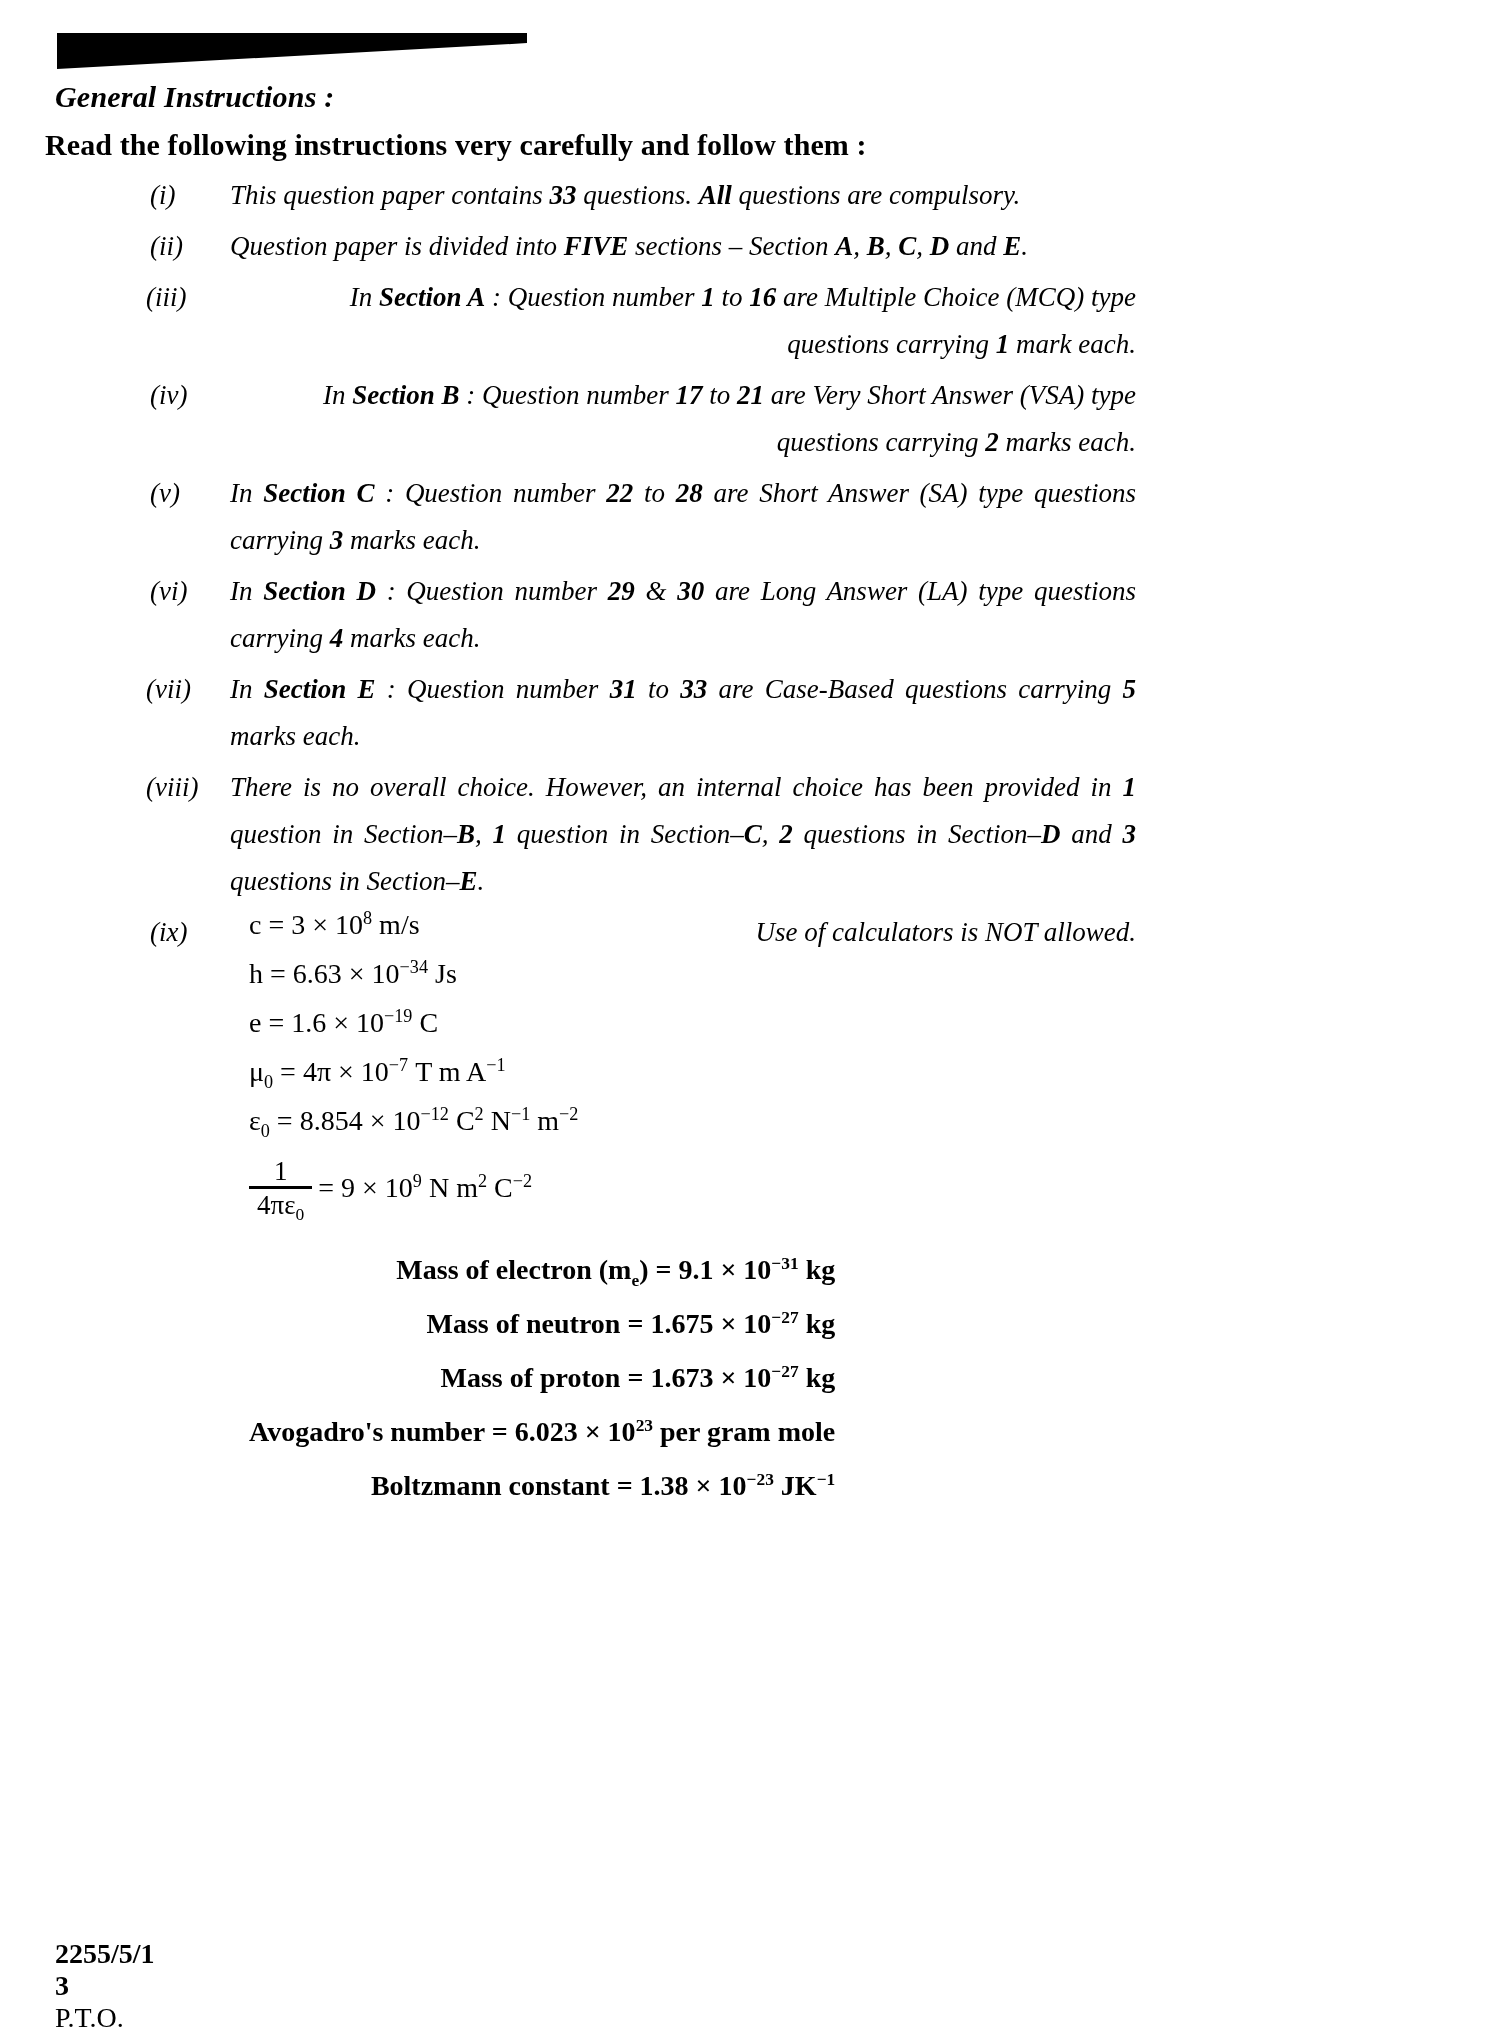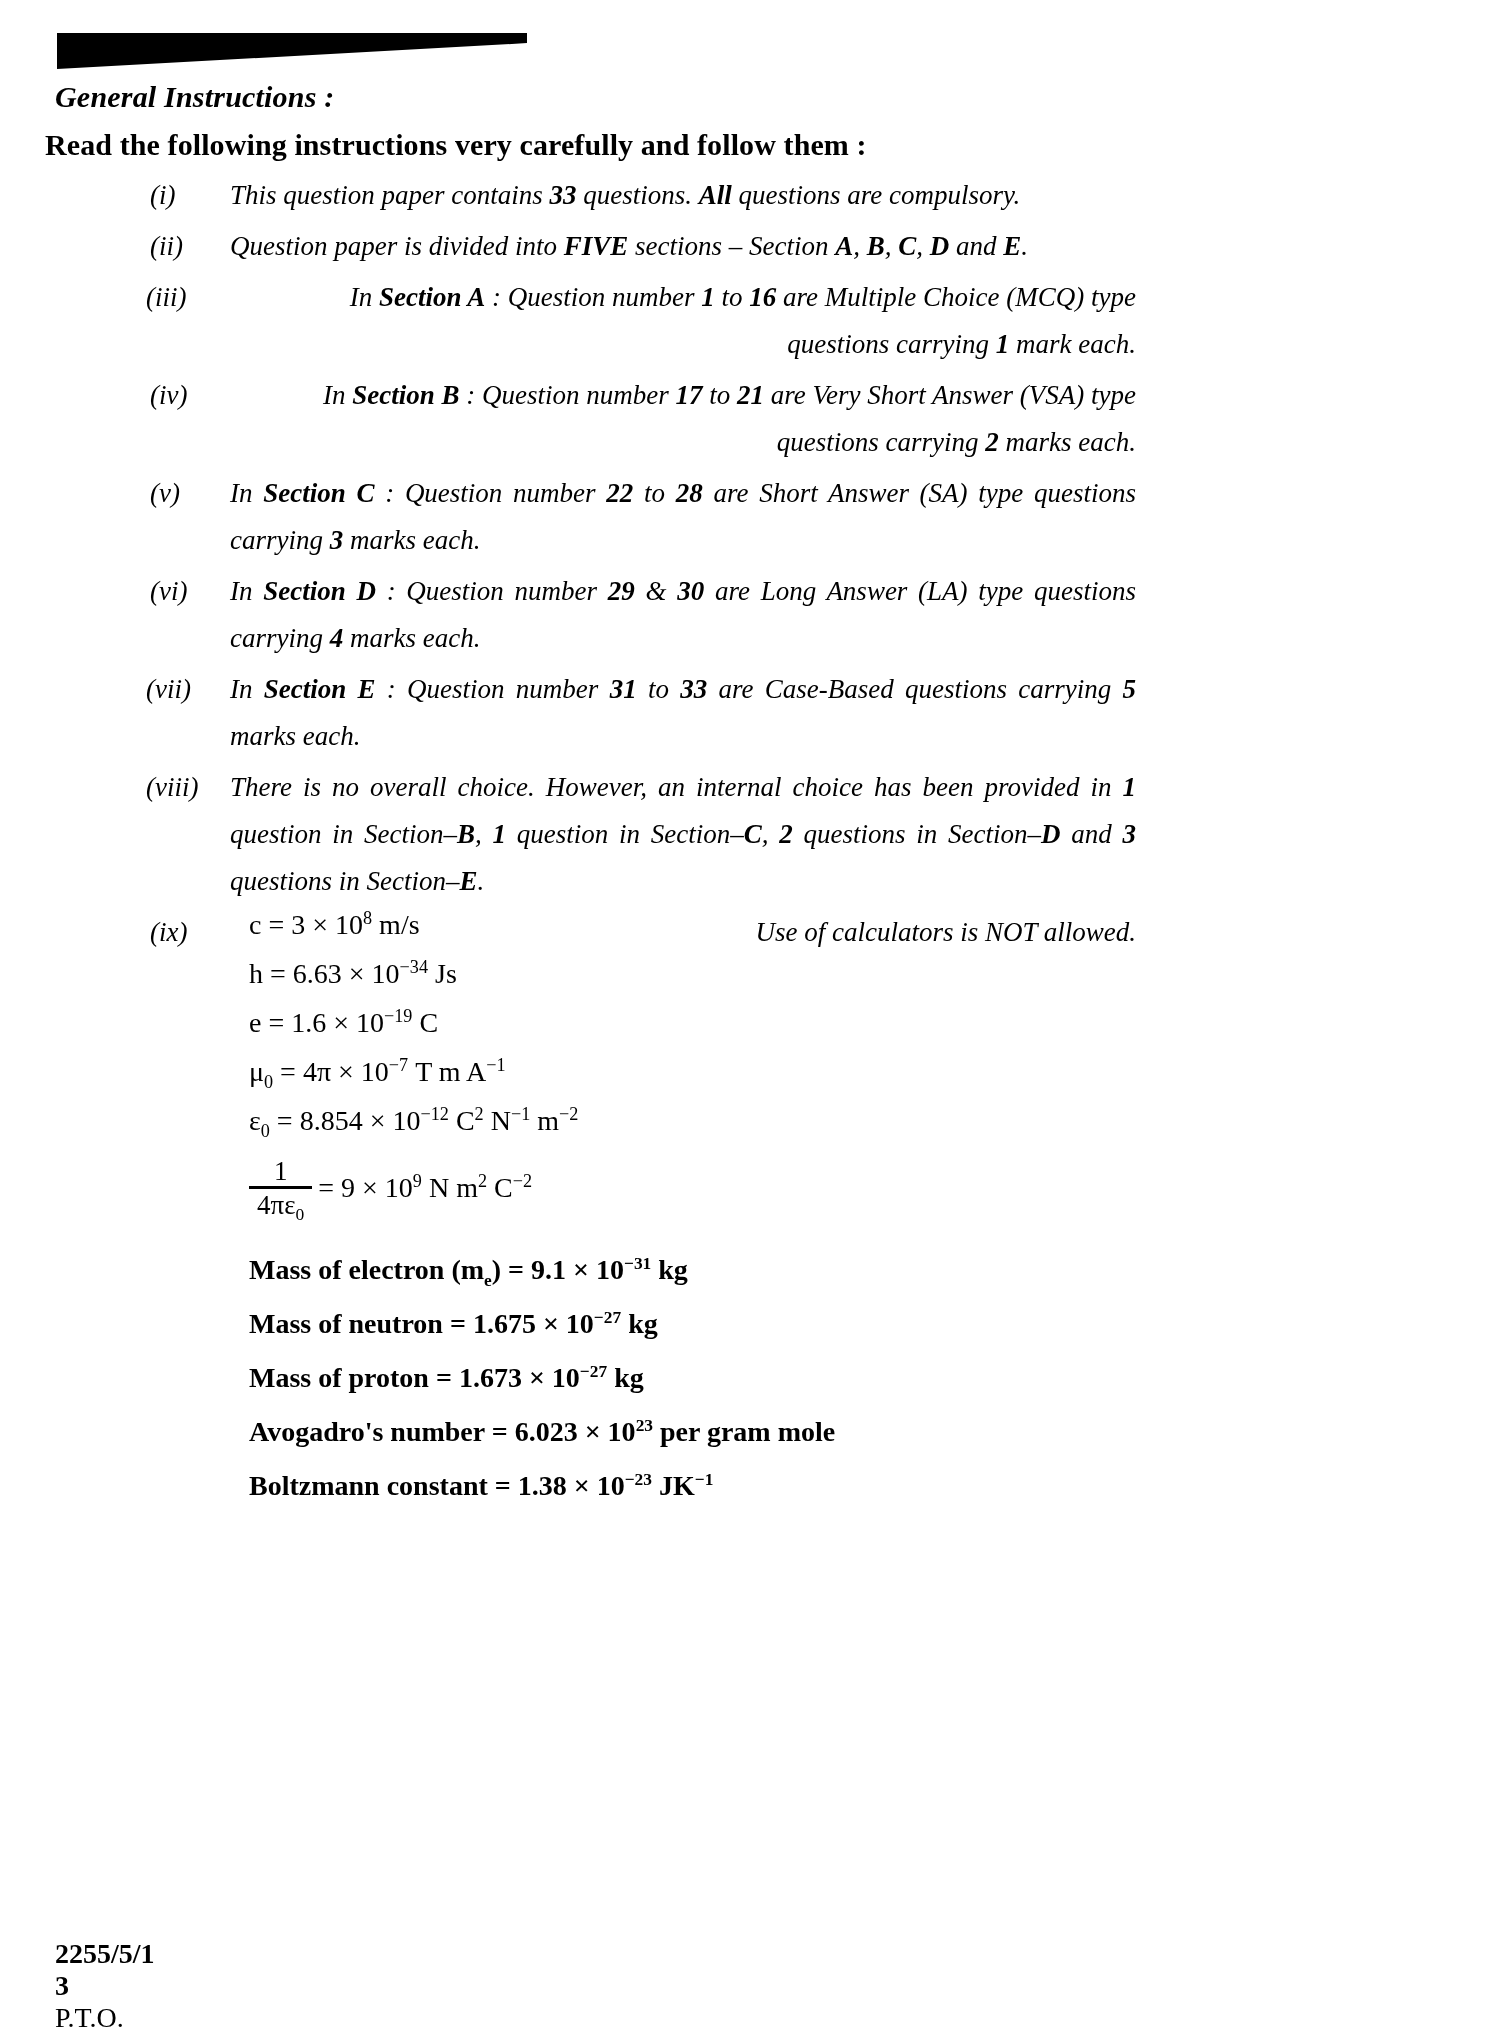--- a/index.html
+++ b/index.html
@@ -154,20 +154,21 @@
   .frac .den sub { font-size: 0.65em; vertical-align: sub; line-height: 0; }
   .frac-rhs { font-size: 28px; }
   .frac-rhs sup { font-size: 0.65em; vertical-align: super; line-height: 0; }
 
   .masses { margin-top: 12px; }
   .mass-line {
     font-size: 28px;
     line-height: 54px;
     font-weight: bold;
     white-space: nowrap;
+    text-align: right;
   }
   .mass-line sup { font-size: 0.62em; vertical-align: super; line-height: 0; font-weight: bold; }
   .mass-line sub { font-size: 0.62em; vertical-align: sub; line-height: 0; font-weight: bold; }
 
   
   .footer {
     position: absolute;
     left: 55px;
     top: 1938px;
     width: 1400px;

